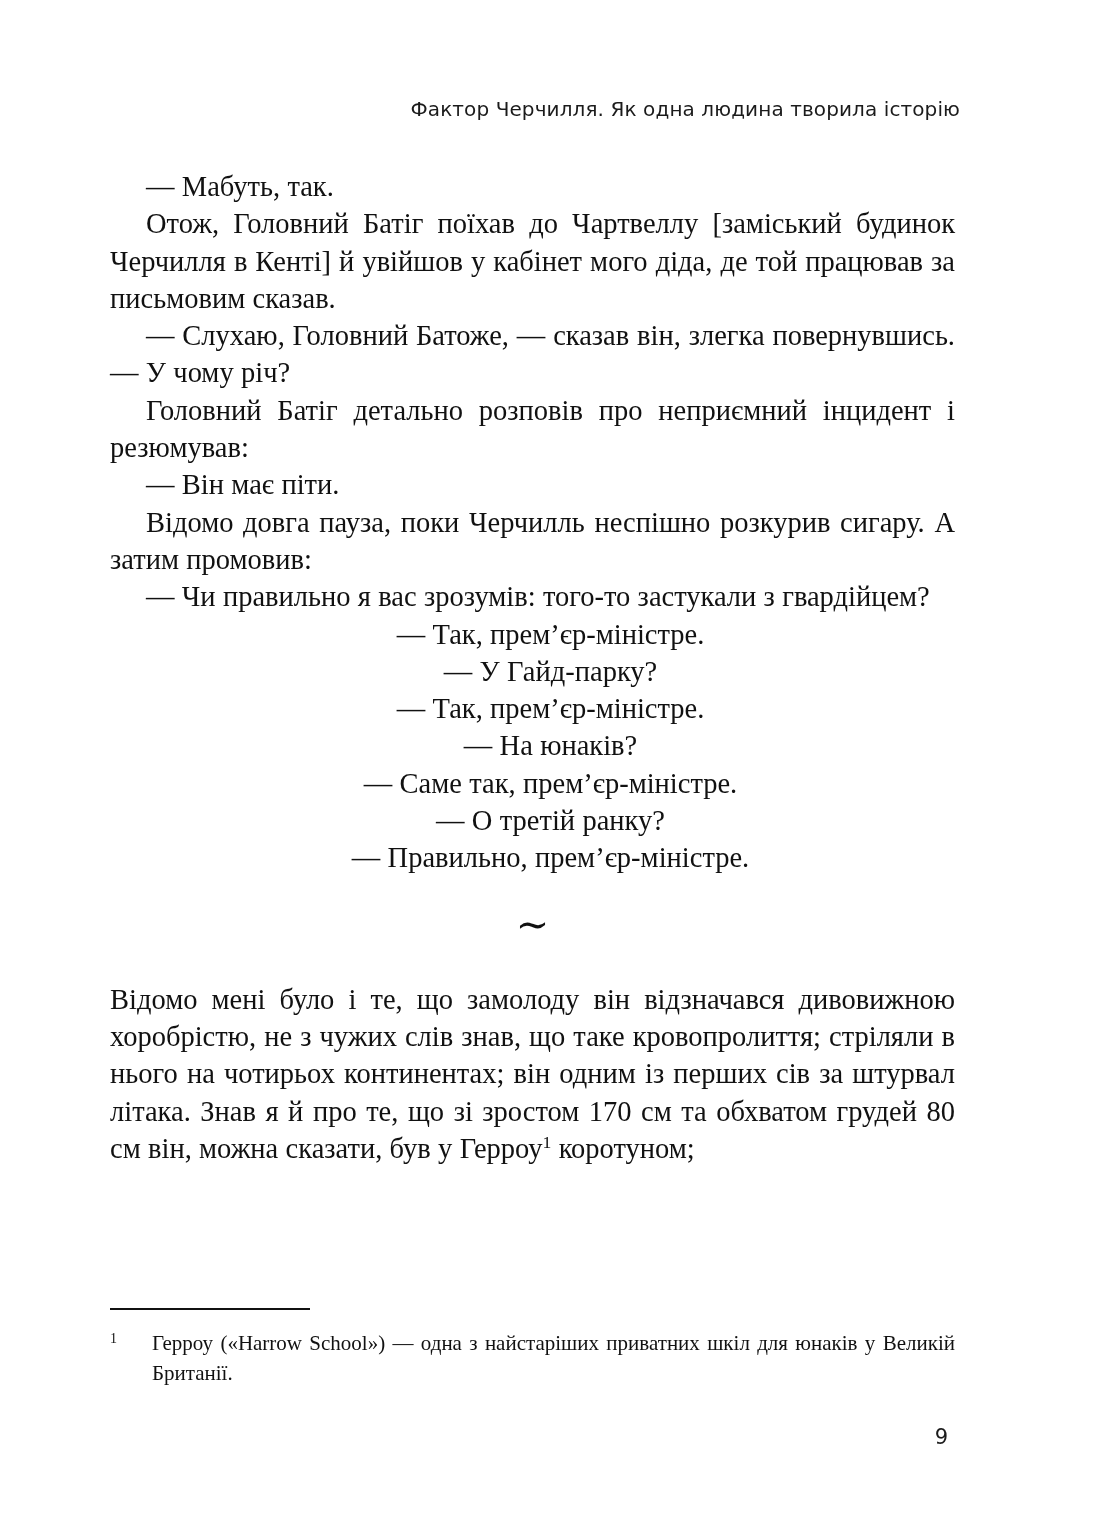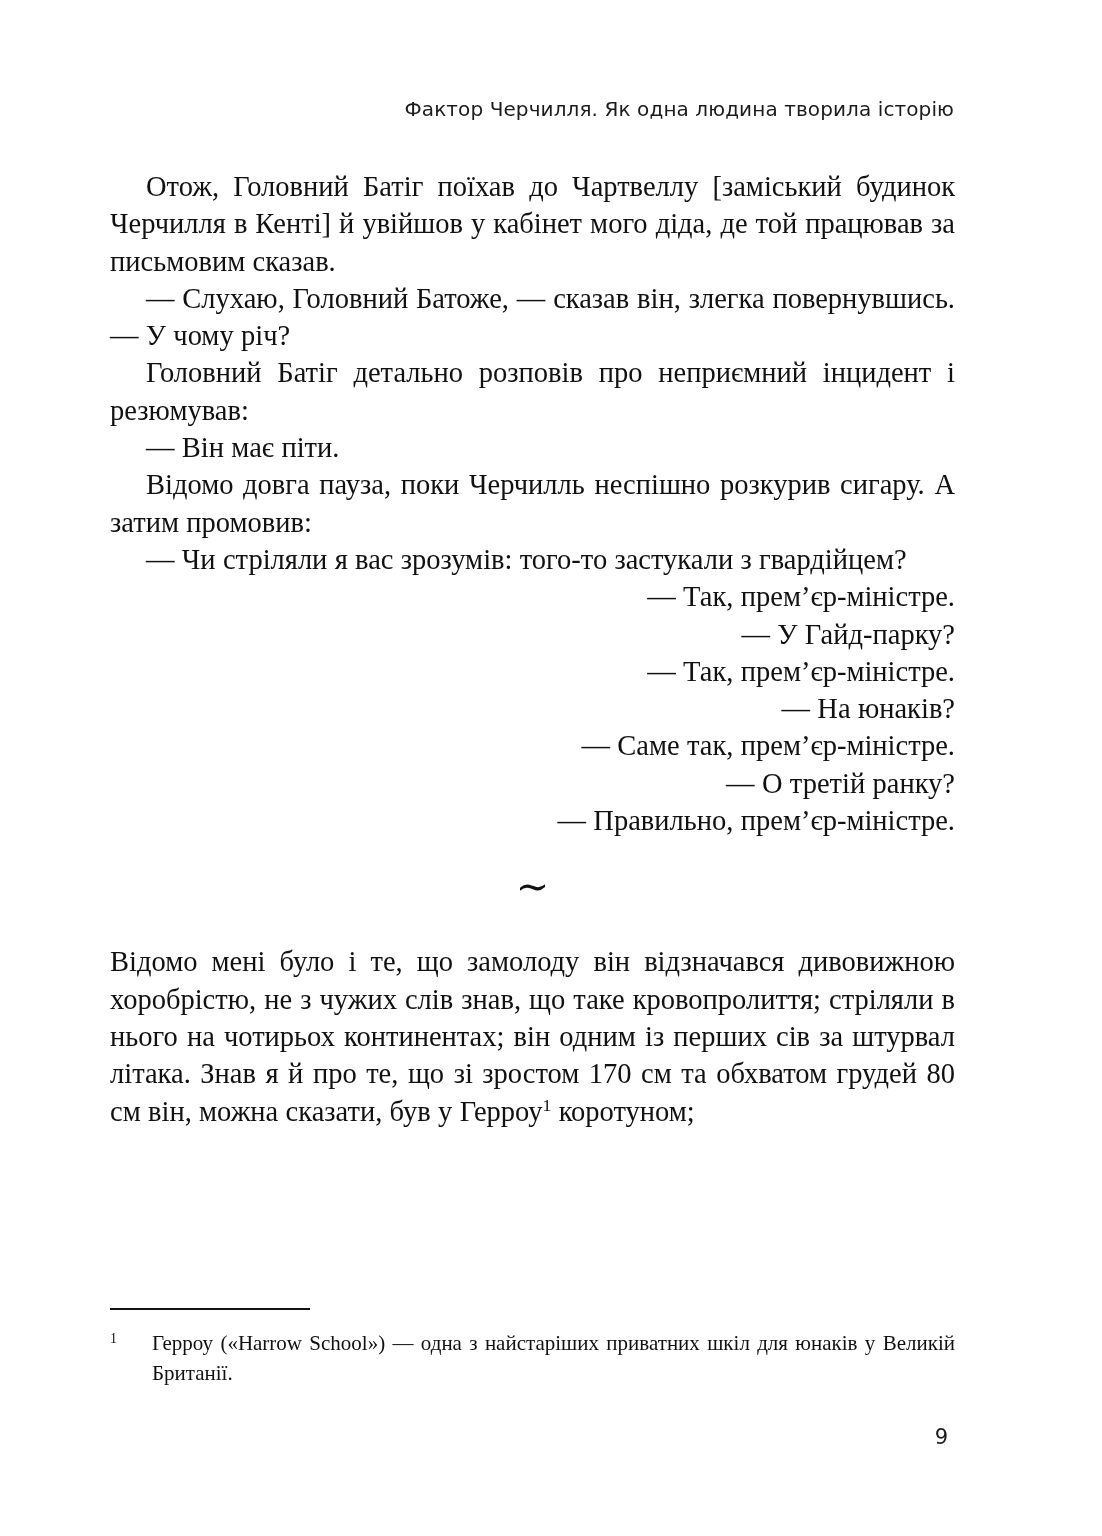--- a/index.html
+++ b/index.html
@@ -17,21 +17,21 @@
     overflow: hidden;
     font-family: "Liberation Serif", "DejaVu Serif", serif;
     color: #111111;
     box-sizing: border-box;
   }
 
   
   .running-head {
     position: absolute;
     top: 96px;
-    left: 116px;
+    left: 122px;
     width: 838px;
     text-align: right;
     font-family: "DejaVu Sans", "Liberation Sans", sans-serif;
     font-size: 20px;
     line-height: 26px;
     color: #1b1b1b;
     letter-spacing: 0.1px;
     white-space: nowrap;
   }
 
@@ -51,21 +51,21 @@
     text-justify: inter-word;
     text-indent: 36px;
     hyphens: manual;
     word-spacing: 0.2px;
   }
   p.para.noindent {
     text-indent: 0;
     margin-top: 20px;
   }
   p.para.last-left {
-    text-align: right;
+    text-align: center;
   }
 
   
   .ornament {
     margin: 0;
     text-align: center;
     font-size: 40px;
     line-height: 40px;
     color: #111111;
     font-family: "Liberation Serif", "DejaVu Serif", serif;
@@ -126,26 +126,27 @@
 </style>
 </head>
 <body>
 
 <div class="page">
 
   <div class="running-head">Фактор Черчилля. Як одна людина творила історію</div>
 
   <div class="textblock">
 
+    <p class="para">— Мабуть, так.</p>
     <p class="para">Отож, Головний Батіг поїхав до Чартвеллу [заміський будинок Черчилля в Кенті] й увійшов у кабінет мого діда, де той працював за письмовим сказав.</p>
     <p class="para">— Слухаю, Головний Батоже, — сказав він, злегка повернувшись. — У чому річ?</p>
     <p class="para">Головний Батіг детально розповів про неприємний інцидент і резюмував:</p>
     <p class="para">— Він має піти.</p>
     <p class="para">Відомо довга пауза, поки Черчилль неспішно розкурив сигару. А затим промовив:</p>
-    <p class="para">— Чи стріляли я вас зрозумів: того-то застукали з гвардійцем?</p>
+    <p class="para">— Чи правильно я вас зрозумів: того-то застукали з гвардійцем?</p>
     <p class="para last-left">— Так, прем’єр-міністре.</p>
     <p class="para last-left">— У Гайд-парку?</p>
     <p class="para last-left">— Так, прем’єр-міністре.</p>
     <p class="para last-left">— На юнаків?</p>
     <p class="para last-left">— Саме так, прем’єр-міністре.</p>
     <p class="para last-left">— О третій ранку?</p>
     <p class="para last-left">— Правильно, прем’єр-міністре.</p>
 
     <div class="ornament-wrap">
       <div class="ornament">∼</div>

